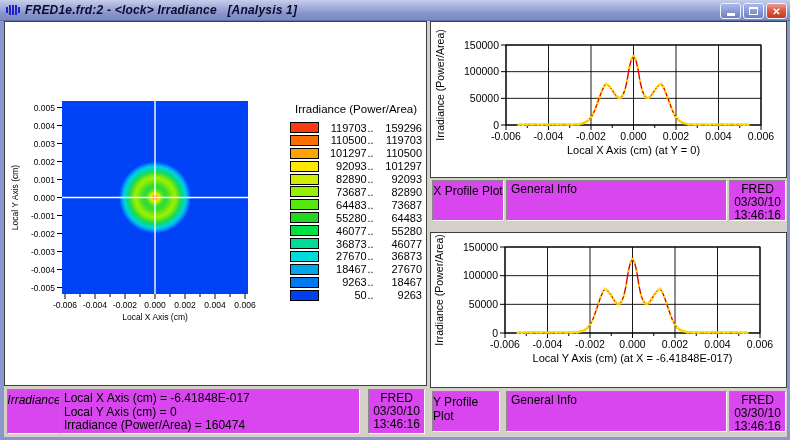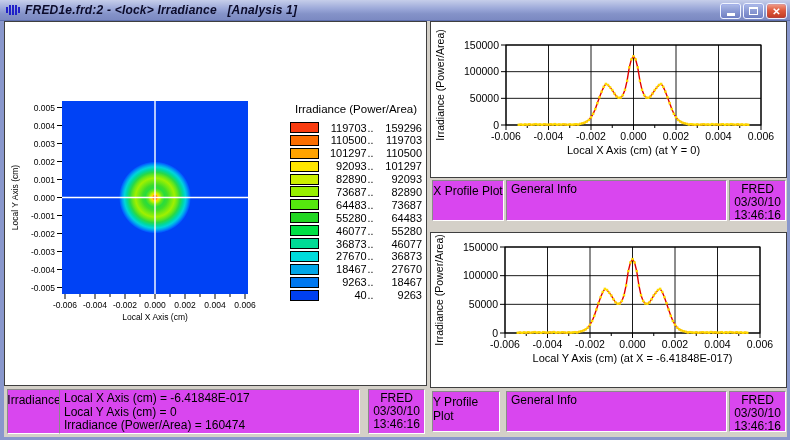--- a/index.html
+++ b/index.html
@@ -230,28 +230,28 @@
           <span class="legend-hi">27670</span>
         </div>
         <div class="legend-row">
           <span class="legend-swatch" style="background: rgb(0, 120, 240);"></span>
           <span class="legend-lo">9263</span>
           <span class="legend-sep">..</span>
           <span class="legend-hi">18467</span>
         </div>
         <div class="legend-row">
           <span class="legend-swatch" style="background: rgb(0, 64, 240);"></span>
-          <span class="legend-lo">40</span>
+          <span class="legend-lo">50</span>
           <span class="legend-sep">..</span>
           <span class="legend-hi">9263</span>
         </div>
       </div>
   </div>
 
-  <div class="cell center" style="left:7px;  top:389px; width:54px;  height:45px;">
+  <div class="cell center" style="left:7px;  top:389px; width:54px;  height:45px;font-style:italic;">
       <span>Irradiance</span>
     </div>
   <div class="cell" style="left:59px; top:389px; width:301px; height:45px;">
     <div class="lines">
       <div>Local X Axis (cm) = -6.41848E-017</div>
       <div>Local Y Axis (cm) = 0</div>
       <div>Irradiance (Power/Area) = 160474</div>
     </div>
   </div>
   <div class="cell stamp" style="left:368px; top:389px; width:57px; height:45px;">

